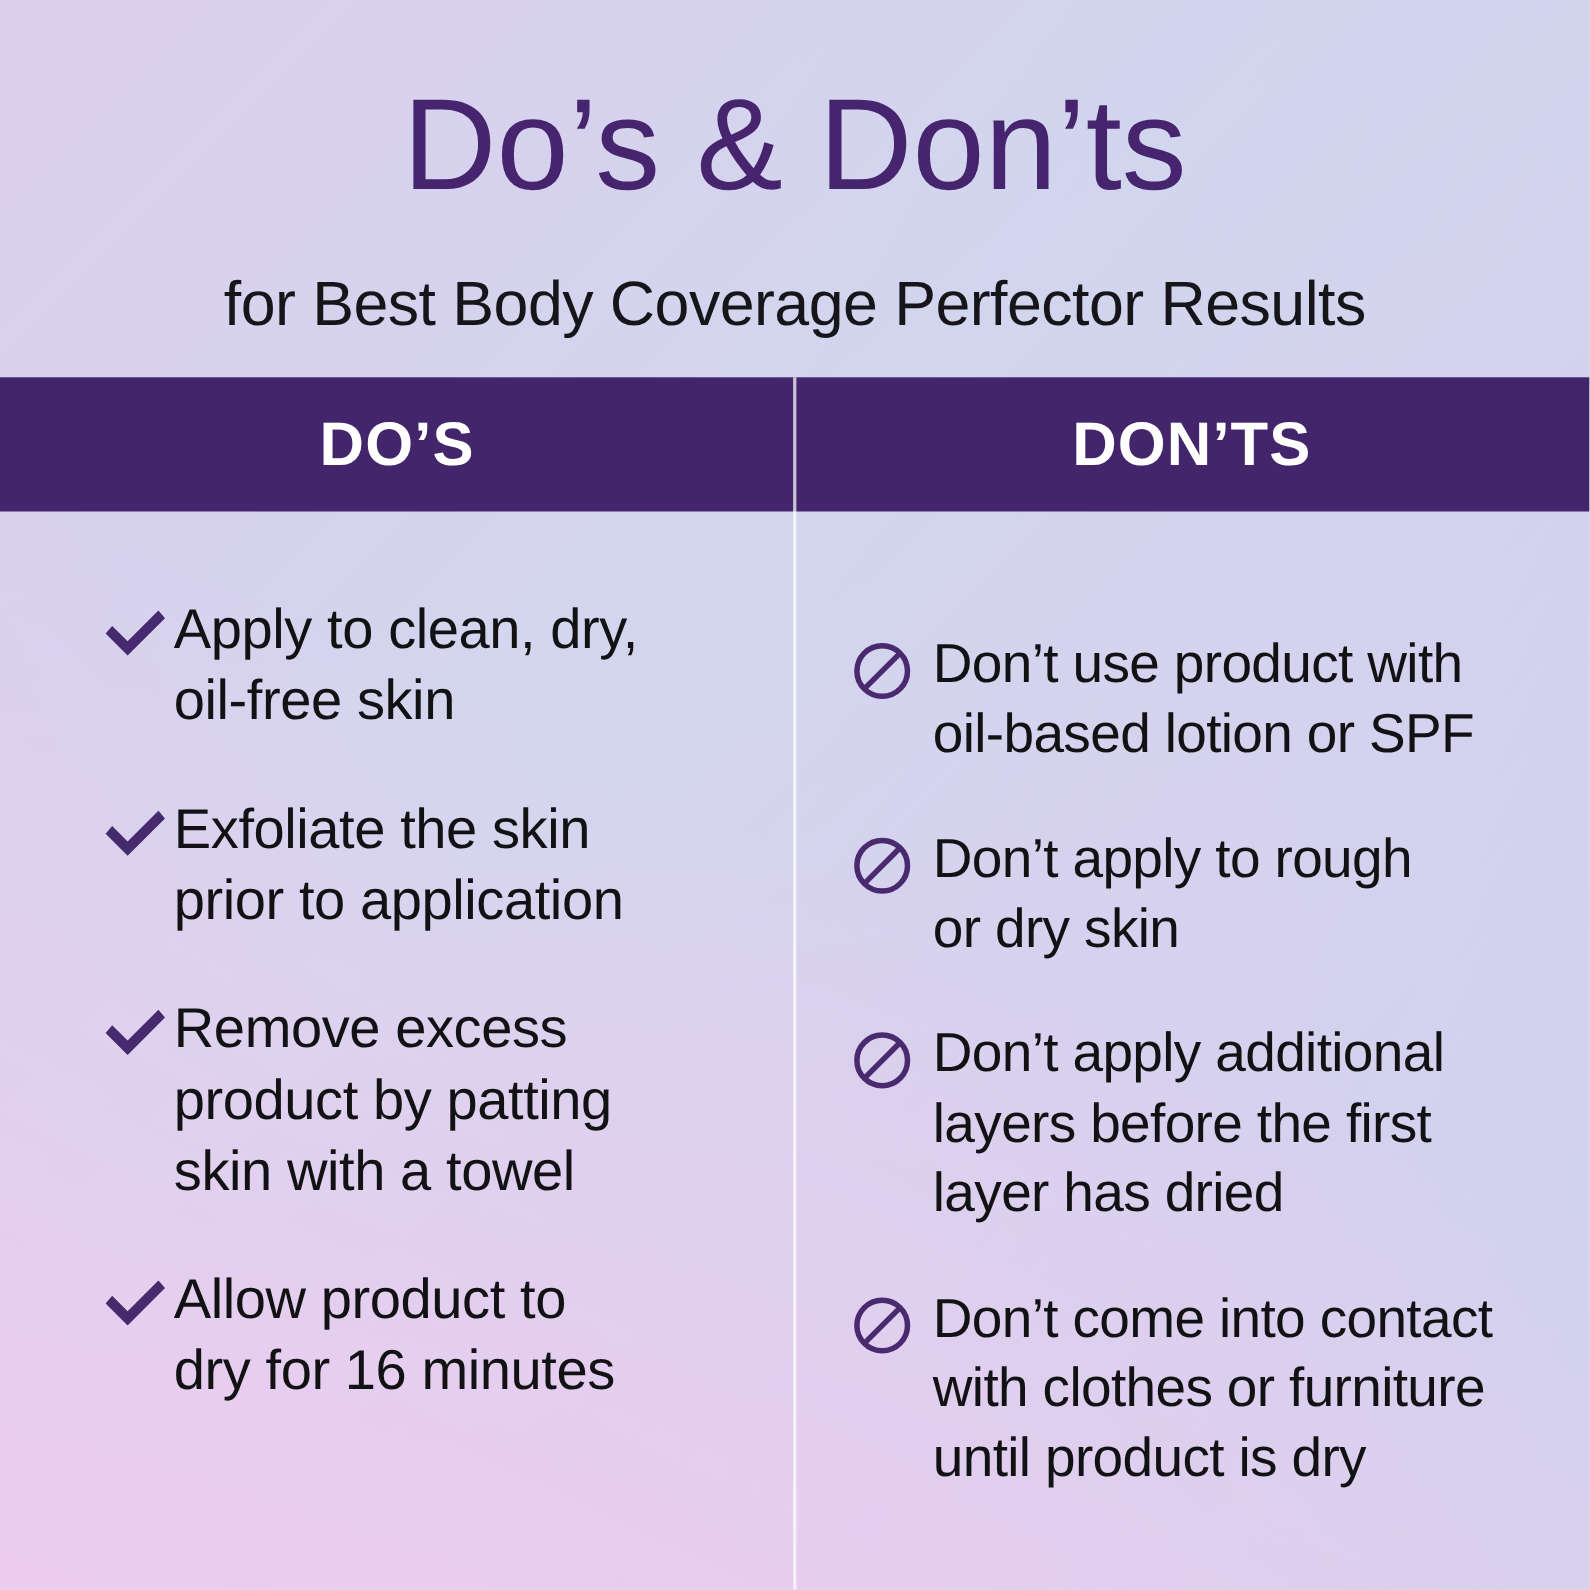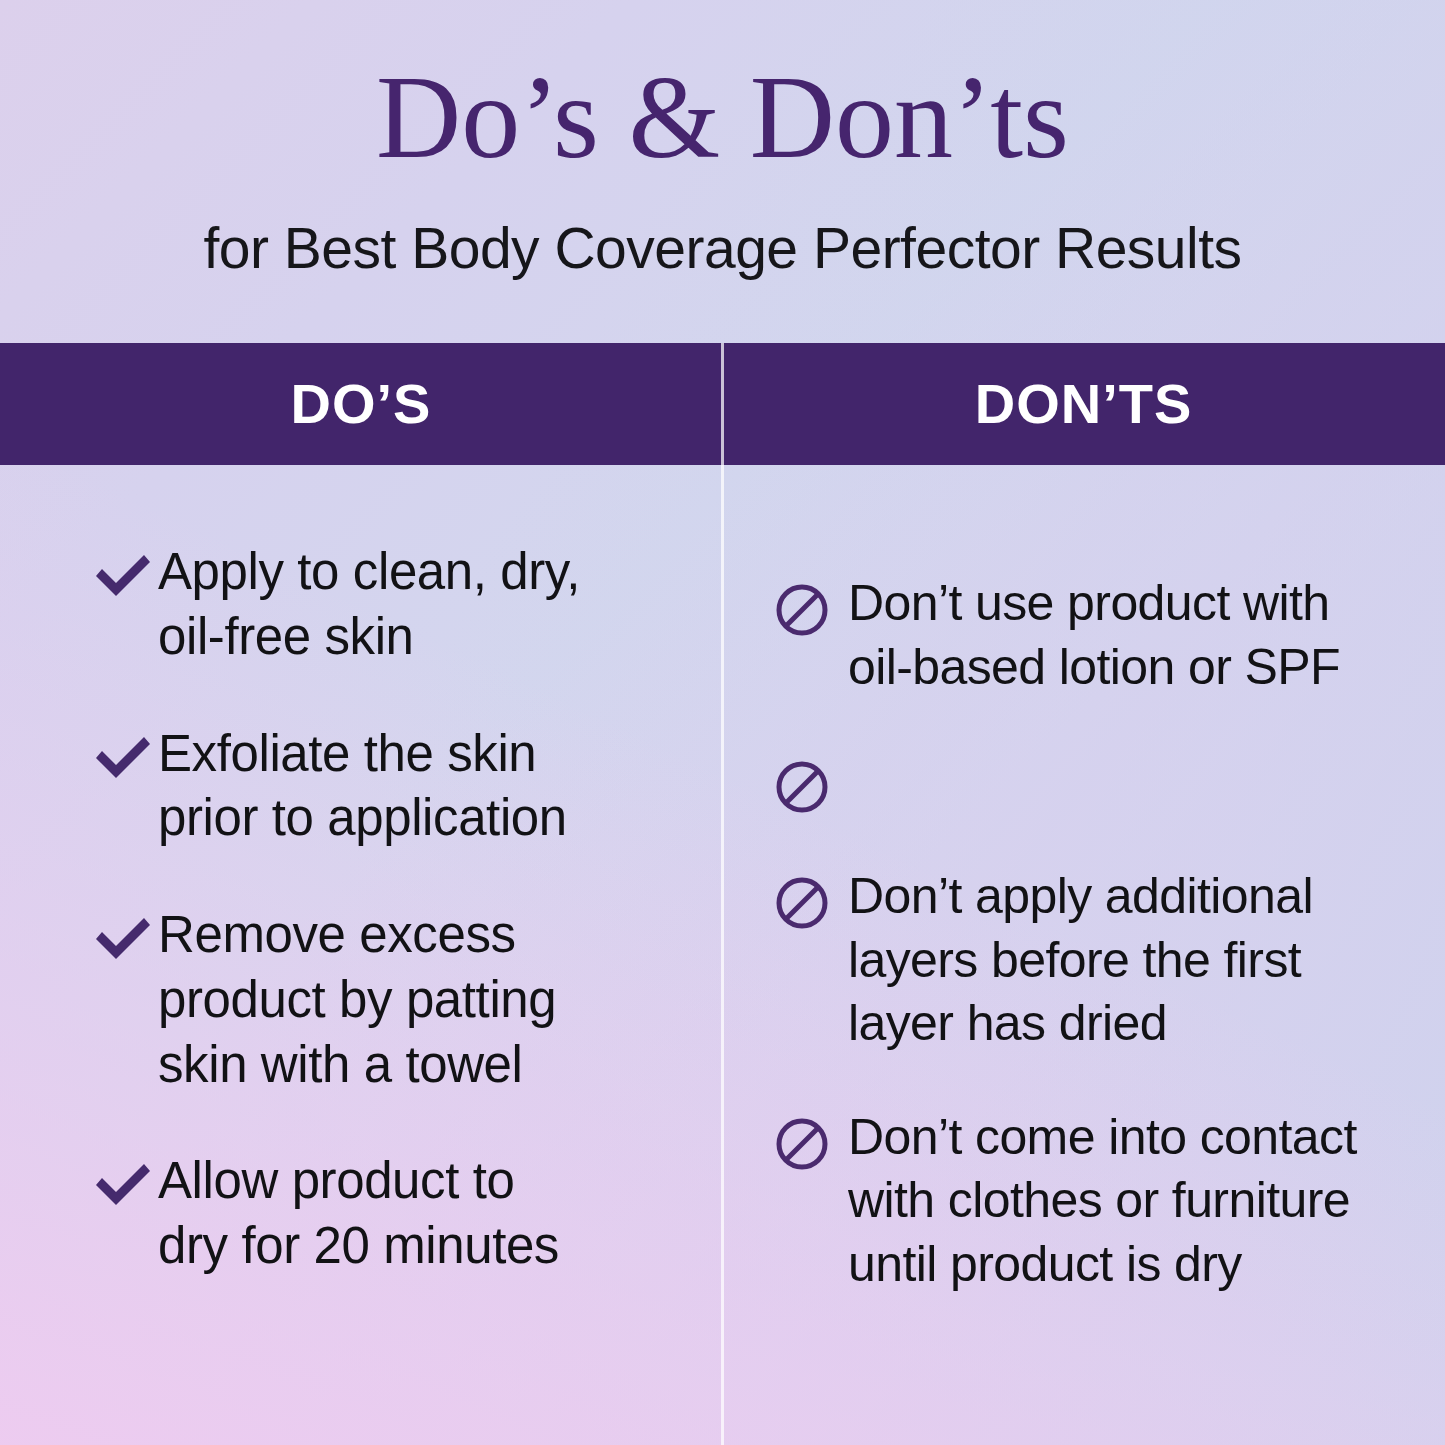--- a/index.html
+++ b/index.html
@@ -47,25 +47,25 @@
     position: absolute;
     top: 0;
     left: 0;
     width: 1445px;
     height: 343px;
     text-align: center;
     z-index: 3;
   }
 
   #main-title {
-    font-family: Liberation Serif, serif;
+    font-family: Liberation Sans, sans-serif;
     font-size: 118px;
     line-height: 1;
     color: #46256e;
-    margin: 3px;
+    margin: 17px;
     padding-top: 56px;
     letter-spacing: 0px;
     font-weight: 400;
   }
 
   #subtitle {
     font-family: "Liberation Sans", sans-serif;
     font-size: 57px;
     line-height: 1;
     color: #16161a;
@@ -228,21 +228,21 @@
 skin with a towel</span>
       </div>
 
       <div class="list-item">
         <span class="item-icon">
           <svg width="62" height="48" viewBox="0 0 62 48" aria-hidden="true">
             <path d="M4 24 L10 17 L24 31 L52 3 L58 10 L24 44 Z" fill="#452a6d"></path>
           </svg>
         </span>
         <span class="item-text">Allow product to
-dry for 20 minutes</span>
+dry for 16 minutes</span>
       </div>
 
     </div>
 
     <div class="column right">
 
       <div class="list-item">
         <span class="item-icon">
           <svg width="56" height="56" viewBox="0 0 56 56" aria-hidden="true">
             <circle cx="28" cy="28" r="23" fill="none" stroke="#4a2a6e" stroke-width="5"></circle>
@@ -253,20 +253,22 @@
 oil-based lotion or SPF</span>
       </div>
 
       <div class="list-item">
         <span class="item-icon">
           <svg width="56" height="56" viewBox="0 0 56 56" aria-hidden="true">
             <circle cx="28" cy="28" r="23" fill="none" stroke="#4a2a6e" stroke-width="5"></circle>
             <line x1="44.3" y1="11.7" x2="11.7" y2="44.3" stroke="#4a2a6e" stroke-width="5"></line>
           </svg>
         </span>
+        <span class="item-text">Don’t apply to rough
+or dry skin</span>
       </div>
 
       <div class="list-item">
         <span class="item-icon">
           <svg width="56" height="56" viewBox="0 0 56 56" aria-hidden="true">
             <circle cx="28" cy="28" r="23" fill="none" stroke="#4a2a6e" stroke-width="5"></circle>
             <line x1="44.3" y1="11.7" x2="11.7" y2="44.3" stroke="#4a2a6e" stroke-width="5"></line>
           </svg>
         </span>
         <span class="item-text">Don’t apply additional

